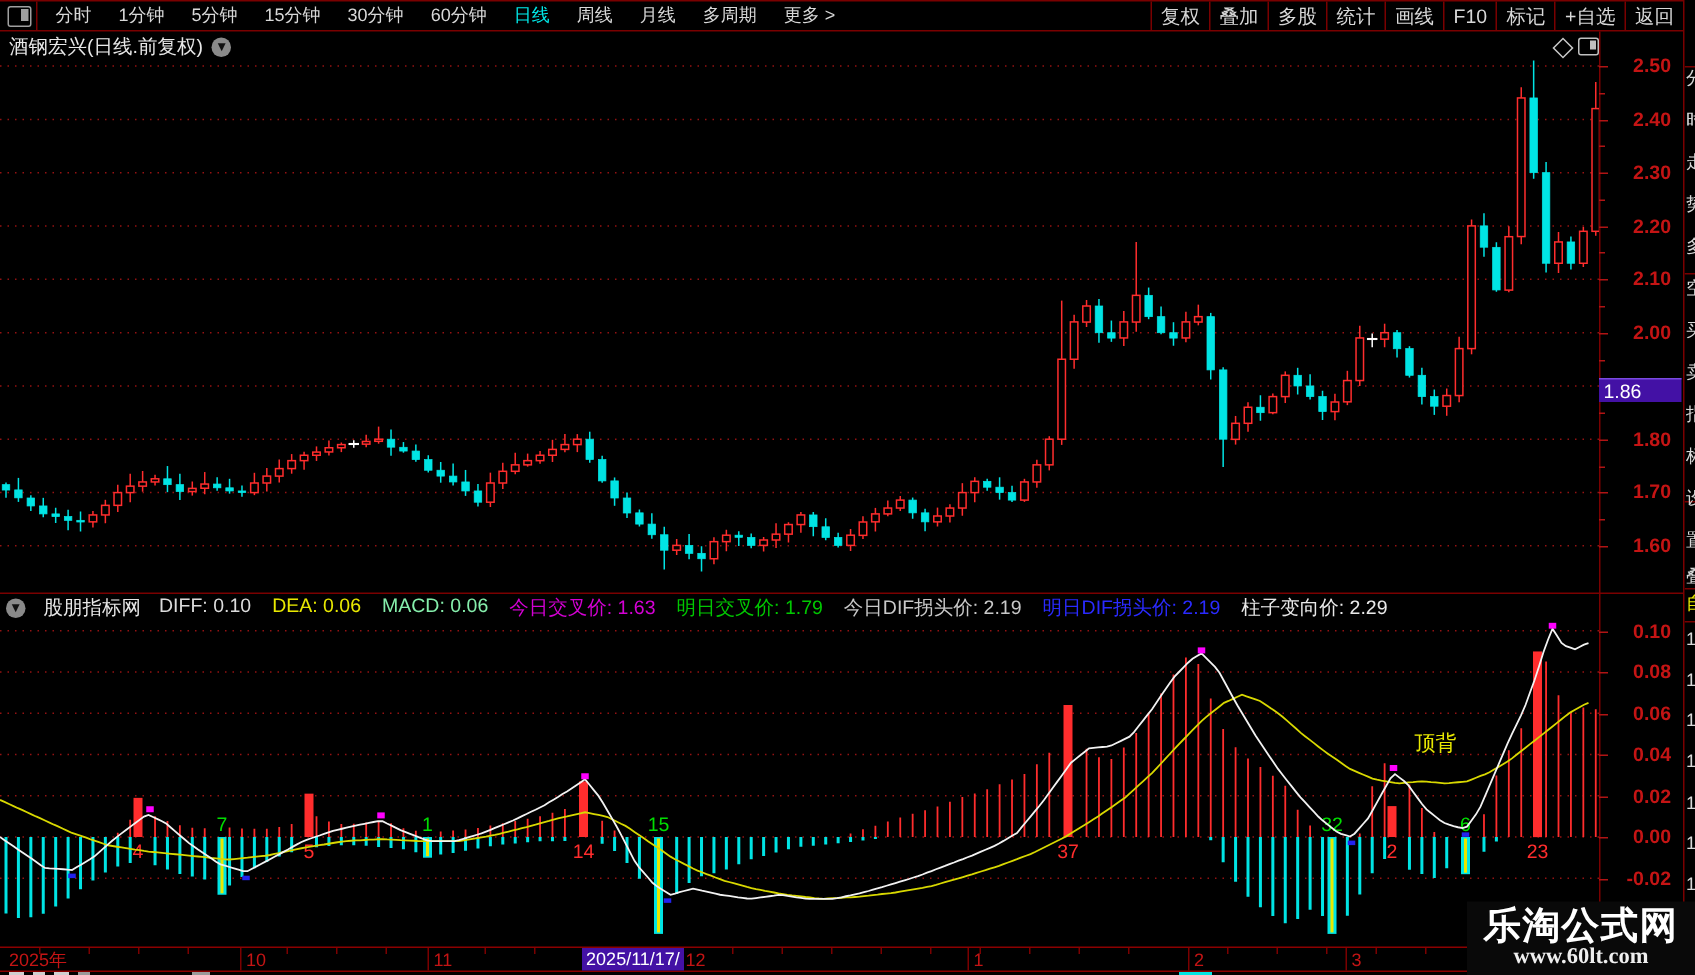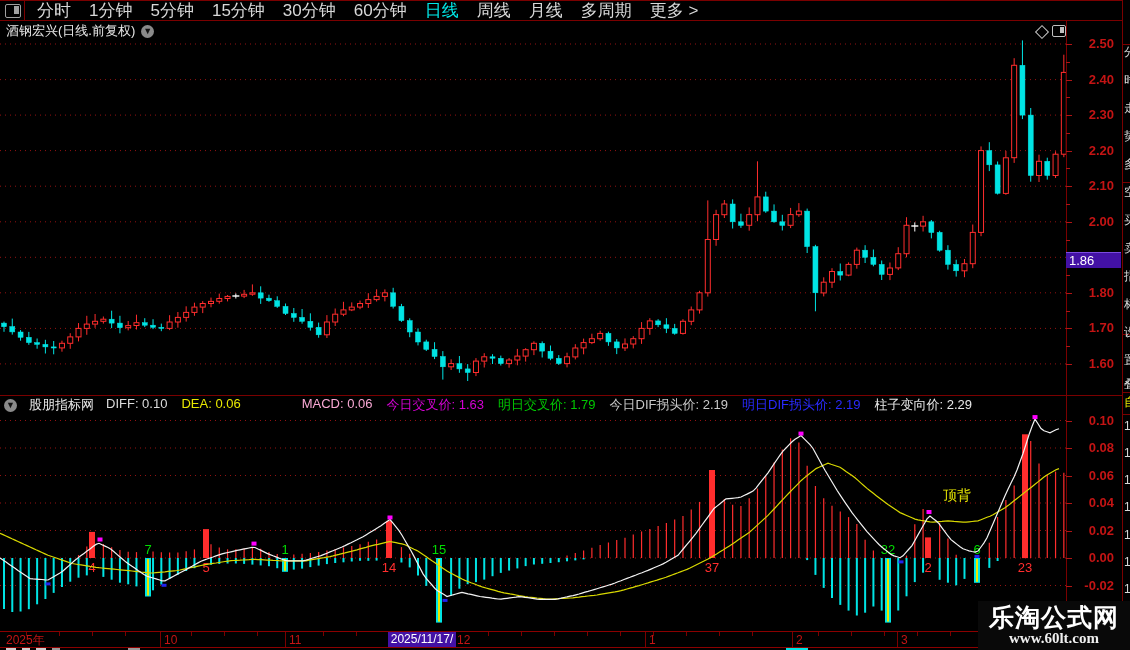--- a/index.html
+++ b/index.html
@@ -5,21 +5,21 @@
   html,body{margin:0;padding:0;background:#000;}
   #screen{position:relative;width:1130px;height:650px;background:#000;overflow:hidden;
           font-family:"Liberation Sans",sans-serif;}
   
   .topbar{position:absolute;left:0;top:0;width:1130px;height:21px;box-sizing:border-box;
           border-top:1px solid #7a0000;border-bottom:1px solid #7a0000;background:#000;}
   .win-icon{position:absolute;left:5px;top:3px;width:14px;height:12px;border:1px solid #a0a0a0;border-radius:2px;}
   .win-icon>div{position:absolute;right:1px;top:1px;width:5px;height:8px;background:#a0a0a0;}
   .tb-sep{position:absolute;left:24px;top:0;width:1px;height:19px;background:#7a0000;}
   .tb-left{position:absolute;left:28px;top:0;height:19px;display:flex;align-items:center;}
-  .tb-left span{color:#d8d8d8;font-size:17px;padding:0 9px;cursor:default;white-space:nowrap;text-align:right;}
+  .tb-left span{color:#d8d8d8;font-size:12px;padding:0 9px;cursor:default;white-space:nowrap;text-align:right;}
   .tb-left span.active{color:#00e8e8;}
   .tb-right{position:absolute;right:7px;top:0;height:19px;display:flex;align-items:stretch;}
   .tb-right span{color:#d8d8d8;font-size:13px;padding:0 6px;border-left:1px solid #7a0000;
                  display:flex;align-items:center;white-space:nowrap;}
   .tb-right span:last-child{border-right:1px solid #7a0000;}
   
   .title-row{position:absolute;left:6px;top:22px;height:18px;display:flex;align-items:center;gap:6px;}
   .title-row .t{color:#e8e8e8;font-size:13px;}
   .circ{width:13px;height:13px;border-radius:50%;background:#8a8a8a;color:#111;font-size:9px;
         display:inline-flex;align-items:center;justify-content:center;line-height:1;}
@@ -79,20 +79,31 @@
         <span>5分钟</span>
         <span>15分钟</span>
         <span>30分钟</span>
         <span>60分钟</span>
         <span class="active">日线</span>
         <span>周线</span>
         <span>月线</span>
         <span>多周期</span>
         <span>更多 &gt;</span>
       </div>
+    <div class="tb-right" id="tb-right">
+        <span>复权</span>
+        <span>叠加</span>
+        <span>多股</span>
+        <span>统计</span>
+        <span>画线</span>
+        <span>F10</span>
+        <span>标记</span>
+        <span>+自选</span>
+        <span>返回</span>
+      </div>
   </div>
 
   <div class="title-row">
     <span class="t">酒钢宏兴(日线.前复权)</span>
     <span class="circ">▼</span>
   </div>
 
   <div class="diamond"></div>
   <div class="panel-ic">
       <div></div>
@@ -631,21 +642,21 @@
       </g>
     </svg>
 
   <div class="hdiv" style="top:395px;"></div>
   <div class="ind-header">
     <span class="circ">▼</span>
     <span class="nm">股朋指标网</span>
     <span id="ind-segs" style="display:flex;gap:14px;">
         <span class="seg" style="color: rgb(220, 220, 220);">DIFF: 0.10</span>
         <span class="seg" style="color: rgb(232, 232, 0);">DEA: 0.06</span>
-        <span class="seg" style="color: #f9a8d4; margin-left: 47px;">MACD: 0.06</span>
+        <span class="seg" style="color: #86efac;">MACD: 0.06</span>
         <span class="seg" style="color: rgb(212, 0, 212); text-align: center;">今日交叉价: 1.63</span>
         <span class="seg" style="color: rgb(0, 200, 0);">明日交叉价: 1.79</span>
         <span class="seg" style="color: rgb(200, 200, 200);">今日DIF拐头价: 2.19</span>
         <span class="seg" style="color: rgb(42, 42, 255);">明日DIF拐头价: 2.19</span>
         <span class="seg" style="color: rgb(232, 232, 232);">柱子变向价: 2.29</span>
       </span>
   </div>
 
   <svg id="indsvg" width="1066" height="216">
       <g>

